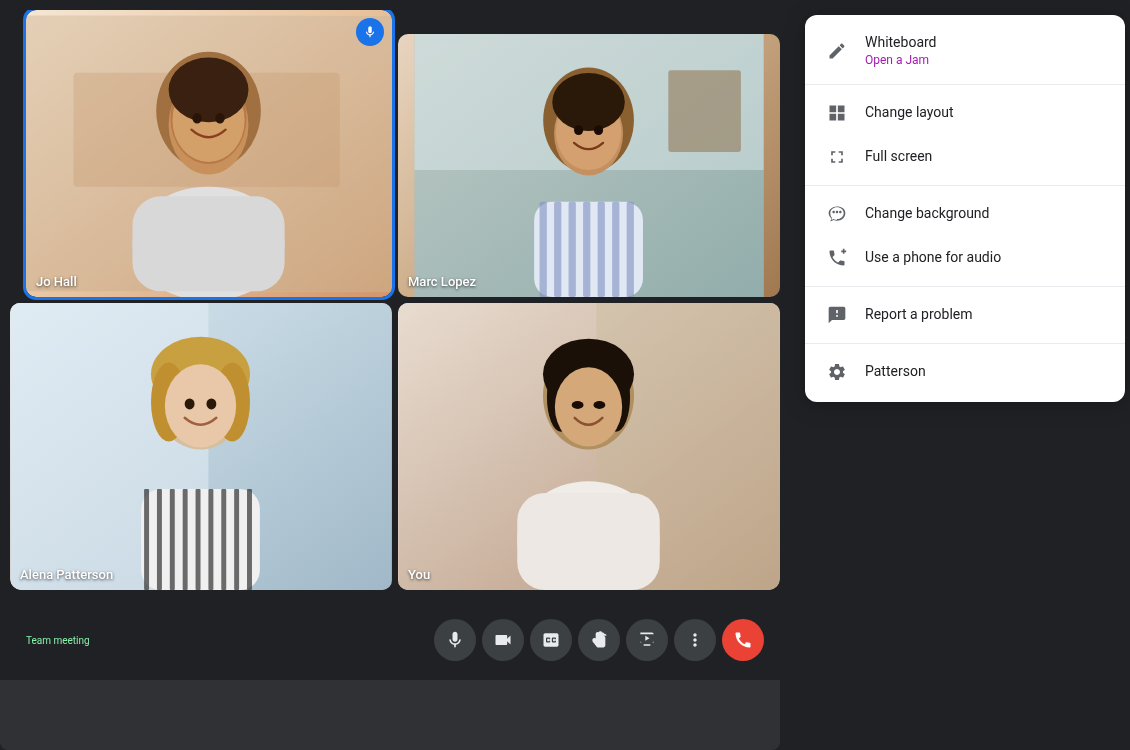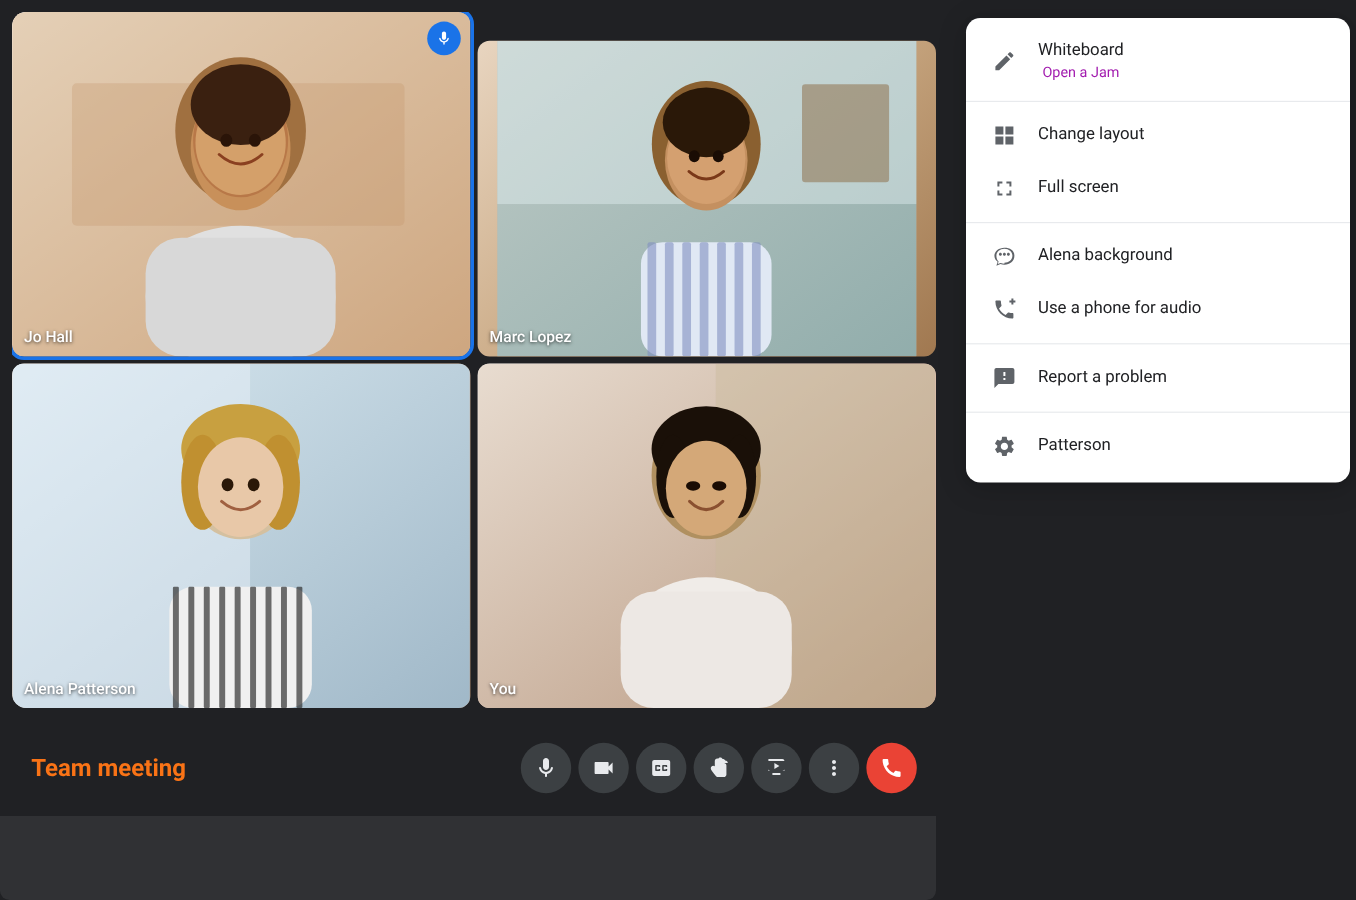--- a/index.html
+++ b/index.html
@@ -57,21 +57,21 @@
       background: #1a73e8;
       border-radius: 50%;
       display: flex;
       align-items: center;
       justify-content: center;
       color: white;
       font-size: 14px;
     }
 
     
-    .tile-jo { background: linear-gradient(135deg, #f5e6d3 0%, #e8c4a0 50%, #d4956a 100%); }
+    .tile-jo { background: linear-gradient(135deg, #f5e6d3 0%, #e8c4a0 50%, #d4956a 100%); margin-left: 16px; }
     .tile-marc { background: linear-gradient(135deg, #e8d5c0 0%, #c9a882 50%, #a07850 100%); margin-top: 24px; }
     .tile-alena { background: linear-gradient(135deg, #f0e8e0 0%, #d4b8a0 50%, #b89070 100%); }
     .tile-you { background: linear-gradient(135deg, #f5ede8 0%, #e8c8b8 50%, #d4a090 100%); }
 
     
     .person-svg {
       width: 100%;
       height: 100%;
     }
 
@@ -83,23 +83,23 @@
       width: 770px;
       height: 60px;
       background: #202124;
       display: flex;
       align-items: center;
       padding: 0 16px;
       gap: 8px;
     }
 
     .meeting-title {
-      color: #f97316;
-      font-size: 20px;
-      font-weight: 700;
+      color: #86efac;
+      font-size: 10px;
+      font-weight: 400;
       flex: 1;
     }
 
     .toolbar-buttons {
       display: flex;
       align-items: center;
       gap: 6px;
     }
 
     .toolbar-btn {
@@ -126,21 +126,20 @@
     .context-menu {
       position: absolute;
       top: 15px;
       right: 5px;
       width: 320px;
       background: #fff;
       border-radius: 12px;
       box-shadow: 0 4px 24px rgba(0,0,0,0.18), 0 1px 6px rgba(0,0,0,0.1);
       padding: 8px 0;
       z-index: 100;
-      text-align: center;
     }
 
     .menu-item {
       display: flex;
       align-items: center;
       padding: 10px 20px;
       cursor: pointer;
       transition: background 0.15s;
       gap: 16px;
     }
@@ -438,21 +437,21 @@
 
   <div class="menu-divider"></div>
 
   <div class="menu-item">
     <div class="menu-item-icon">
       <svg width="20" height="20" viewBox="0 0 24 24" fill="#5f6368">
           <path d="M12 3C6.48 3 2 6.58 2 11c0 2.42 1.26 4.59 3.25 6.07L4 21l4.04-1.69C9.29 19.74 10.61 20 12 20c5.52 0 10-3.58 10-9S17.52 3 12 3zm0 16c-1.27 0-2.51-.26-3.65-.77l-.26-.11-2.74 1.14.82-2.63-.17-.24C4.59 15.28 4 13.18 4 11c0-3.87 3.58-7 8-7s8 3.13 8 7-3.58 7-8 7zm0-11c-.83 0-1.5.67-1.5 1.5S11.17 11 12 11s1.5-.67 1.5-1.5S12.83 8 12 8zm-4 0c-.83 0-1.5.67-1.5 1.5S7.17 11 8 11s1.5-.67 1.5-1.5S8.83 8 8 8zm8 0c-.83 0-1.5.67-1.5 1.5S15.17 11 16 11s1.5-.67 1.5-1.5S16.83 8 16 8z"></path>
         </svg>
     </div>
     <div class="menu-item-text">
-      <span class="menu-item-label">Alena background</span>
+      <span class="menu-item-label">Change background</span>
     </div>
   </div>
 
 
   <div class="menu-item">
     <div class="menu-item-icon">
       <svg width="20" height="20" viewBox="0 0 24 24" fill="#5f6368">
           <path d="M6.62 10.79c1.44 2.83 3.76 5.14 6.59 6.59l2.2-2.2c.27-.27.67-.36 1.02-.24 1.12.37 2.33.57 3.57.57.55 0 1 .45 1 1V20c0 .55-.45 1-1 1-9.39 0-17-7.61-17-17 0-.55.45-1 1-1h3.5c.55 0 1 .45 1 1 0 1.25.2 2.45.57 3.57.11.35.03.74-.25 1.02l-2.2 2.2z"></path>
           <path d="M19 3h-2v2h2v2h2V5h2V3h-2V1h-2v2z"></path>
         </svg>

